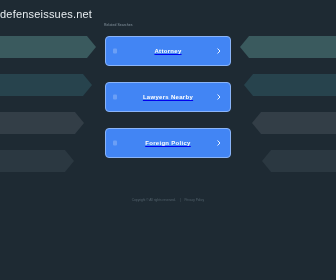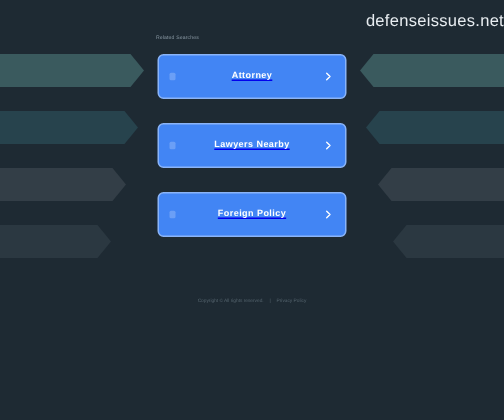--- a/index.html
+++ b/index.html
@@ -20,21 +20,21 @@
     position:absolute;
     inset:0;
     background:#1e2a33;
     overflow:hidden;
   }
 
   
   .title-bar {
     position:absolute;
     top:4px; left:0; right:0;
-    text-align:right;
+    text-align:left;
     height:16px;
   }
   .site-title {
     font-size:11px;
     color:#e8edf1;
     letter-spacing:0.2px;
     line-height:16px;
     font-weight:400;
   }
 

